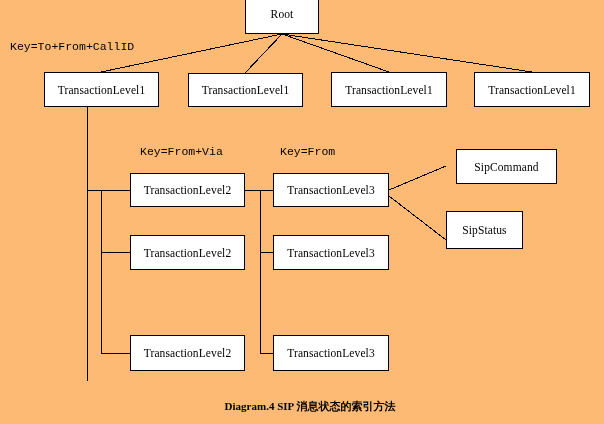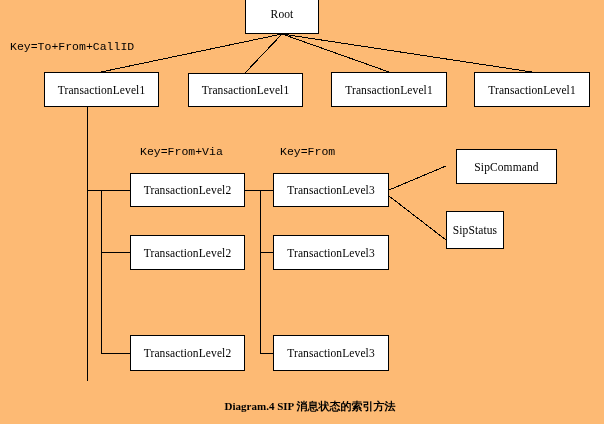--- a/index.html
+++ b/index.html
@@ -120,21 +120,21 @@
   <div class="node" style="left:273px; top:235px; width:116px; height:35px;">
     <span>TransactionLevel3</span>
   </div>
   <div class="node" style="left:273px; top:335px; width:116px; height:36px;">
     <span>TransactionLevel3</span>
   </div>
 
   <div class="node" style="left:446px; top:149px; width:101px; height:35px;margin-left:10px;">
     <span>SipCommand</span>
   </div>
-  <div class="node" style="left:446px; top:211px; width:58px; height:38px;">
+  <div class="node" style="left:446px; top:211px; width:77px; height:38px;">
     <span>SipStatus</span>
   </div>
 
   <div class="label" style="left:10px; top:40px;">Key=To+From+CallID</div>
   <div class="label" style="left:140px; top:145px;">Key=From+Via</div>
   <div class="label" style="left:280px; top:145px;">Key=From</div>
 
   <div class="caption" style="left:0px; top:399px; width:604px;">Diagram.4 SIP 消息状态的索引方法</div>
 
 </div>

